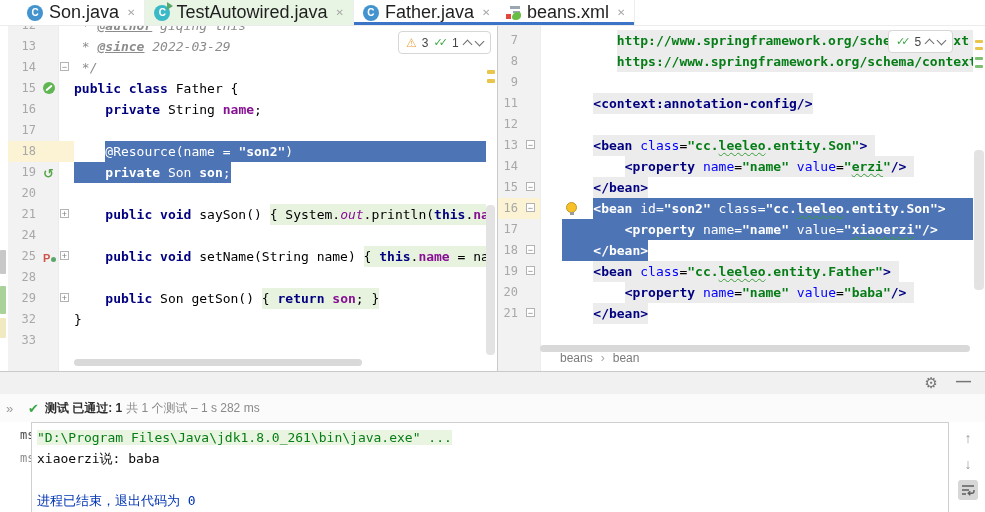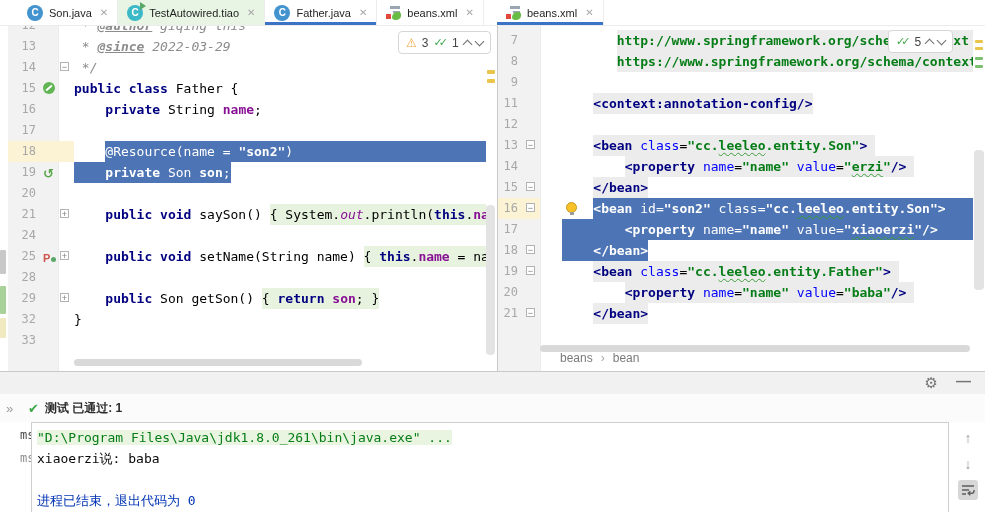--- a/index.html
+++ b/index.html
@@ -7,21 +7,21 @@
         font-family:"Liberation Sans","DejaVu Sans",sans-serif;font-size:13px;color:#262626;}
   
   .tabbar{position:absolute;top:0;height:26px;background:#fff;border-bottom:1px solid #ECECEC;
           display:flex;align-items:stretch;box-sizing:border-box;}
   #tabbar-left{left:0;width:497px;padding-left:18px;}
   #tabbar-right{left:497px;width:488px;}
   .tab{display:flex;align-items:center;gap:6px;padding:0 9px;border-right:1px solid #EDEDED;
        position:relative;cursor:default;white-space:nowrap;}
   .tab.hl{background:#E9F5E4;}
   .tab.active::after{content:"";position:absolute;left:0;right:0;bottom:0;height:3px;background:#3B73C7;}
-  .tablabel{font-size:11px;color:#1f1f1f;}
+  .tablabel{font-size:18px;color:#1f1f1f;}
   .tabclose{color:#A7A7A7;font-size:10px;margin-left:2px;}
   .tabic{width:16px;height:16px;display:inline-flex;align-items:center;justify-content:center;
          border-radius:50%;color:#fff;font-size:10px;font-weight:bold;position:relative;flex:0 0 auto;}
   .ic-java-class{background:#4393CE;}
   .ic-java-test{background:#3CB9C6;}
   .ic-java-test::after{content:"";position:absolute;right:-3px;top:-3px;border-left:6px solid #59A869;
         border-top:4px solid transparent;border-bottom:4px solid transparent;}
   .ic-spring-xml{background:transparent;border-radius:0;width:15px;height:15px;}
   .ic-spring-xml i{position:absolute;display:block;}
   .ic-spring-xml .b1{left:4px;top:1px;width:10px;height:2.5px;background:#9AA7B0;}
@@ -123,21 +123,21 @@
   <div class="topdash"></div>
 
   <div id="tabbar-left" class="tabbar">
       <div class="tab">
         <span class="tabic ic-java-class">C</span>
         <span class="tablabel">Son.java</span>
         <span class="tabclose">✕</span>
       </div>
       <div class="tab hl">
         <span class="tabic ic-java-test">C</span>
-        <span class="tablabel">TestAutowired.tiao</span>
+        <span class="tablabel">TestAutowired.java</span>
         <span class="tabclose">✕</span>
       </div>
       <div class="tab active">
         <span class="tabic ic-java-class">C</span>
         <span class="tablabel">Father.java</span>
         <span class="tabclose">✕</span>
       </div>
       <div class="tab">
         <span class="tabic ic-spring-xml">
           <i class="b1"></i>
@@ -482,20 +482,21 @@
 
   <div id="panel-border"></div>
   <div id="panel-head">
     <span id="gearbtn">⚙</span>
     <span id="minbtn">—</span>
   </div>
   <div id="statusrow">
     <span id="status-chevrons">»</span>
     <span id="status-check">✔</span>
     <span id="status-bold">测试 已通过: 1</span>
+    <span id="status-gray">共 1 个测试 – 1 s 282 ms</span>
   </div>
   <div id="constrip">
     <span class="frag" style="top:6px;color:#4A4A4A;">ms</span>
     <span class="frag" style="top:29px;color:#8C8C8C;">ms</span>
   </div>
   <div id="console" style="padding-top: 4px;">
       <div class="conrow c-cmd"><span>"D:\Program Files\Java\jdk1.8.0_261\bin\java.exe" ...</span></div>
       <div class="conrow c-out"><span>xiaoerzi说: baba</span></div>
       <div class="conrow c-out"><span></span></div>
       <div class="conrow c-sys"><span>进程已结束，退出代码为 0</span></div>

